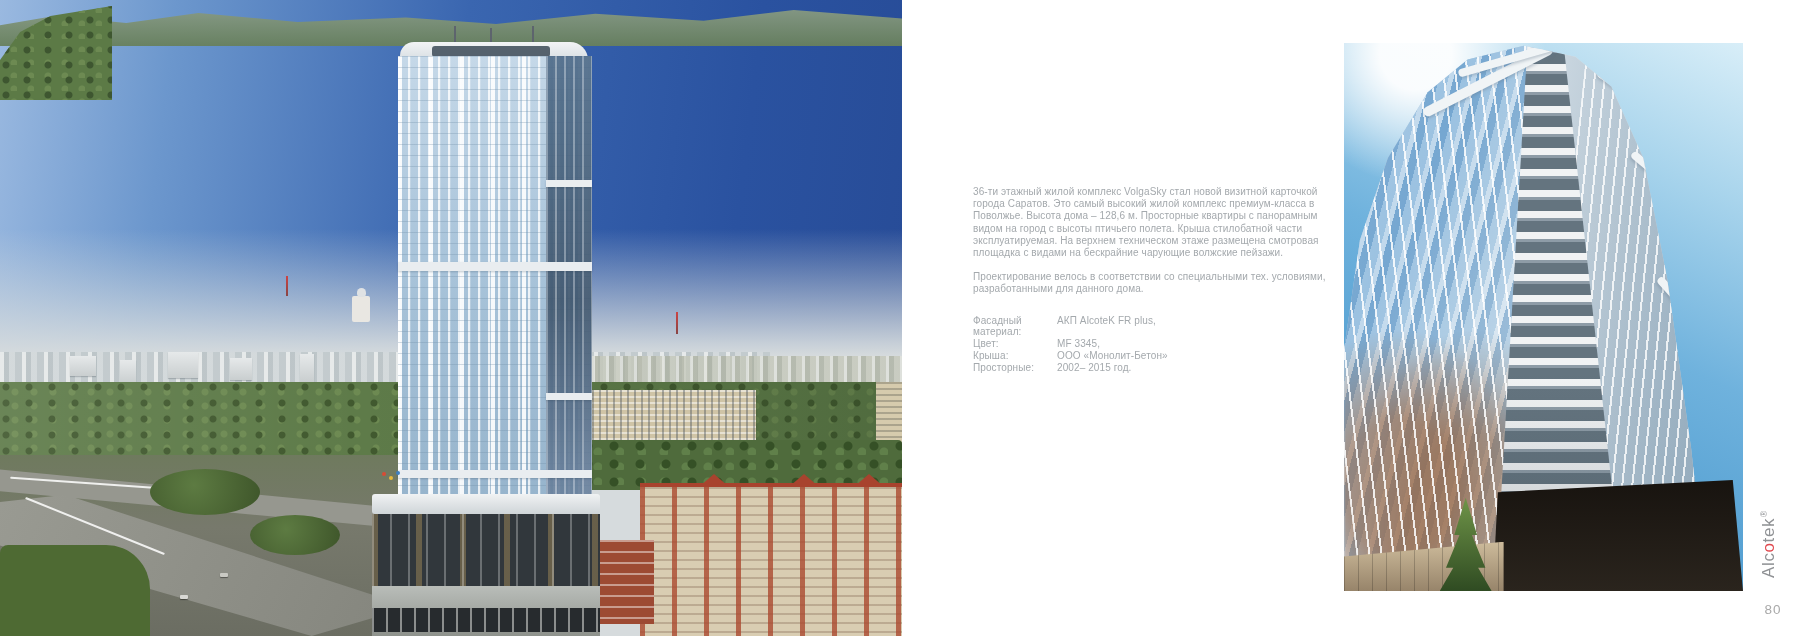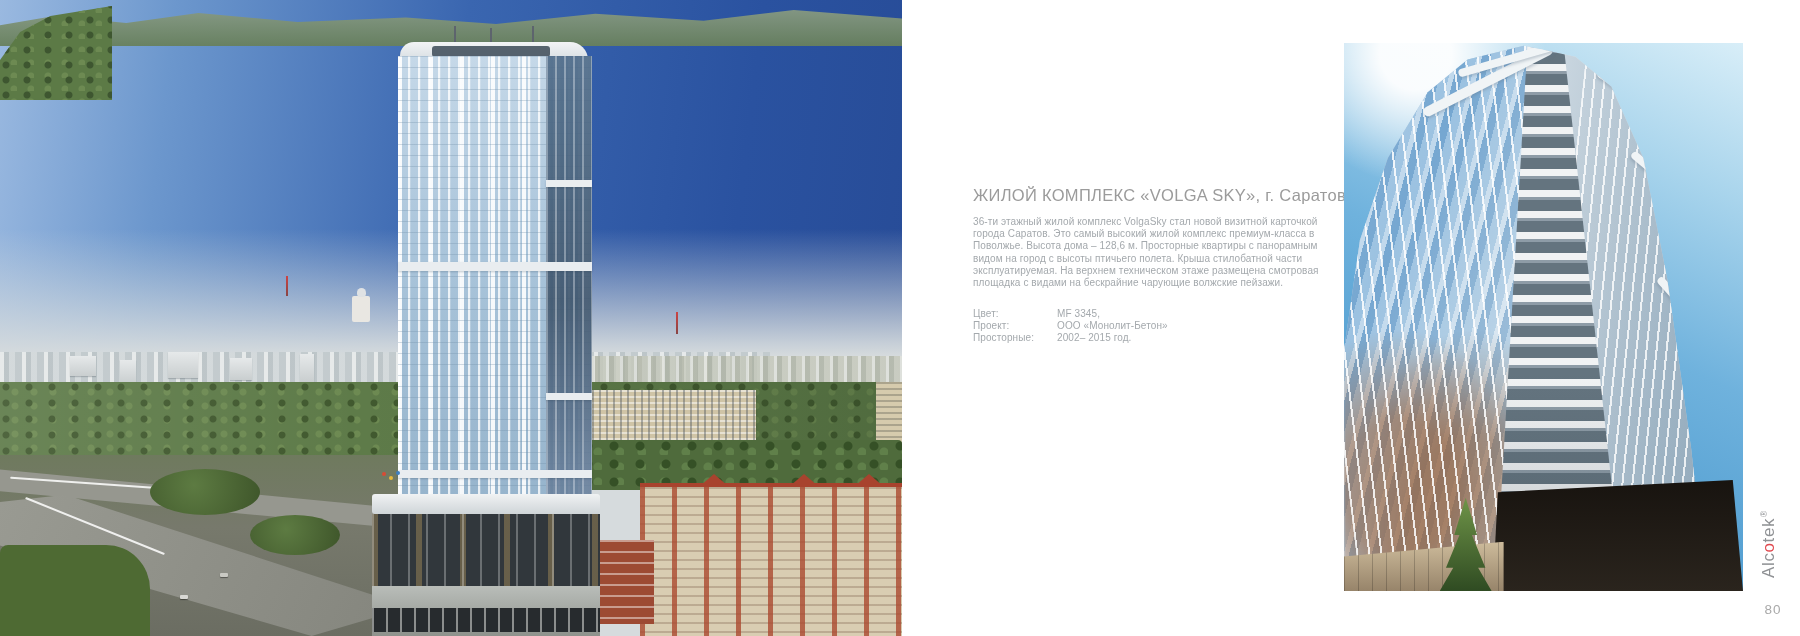--- a/index.html
+++ b/index.html
@@ -194,29 +194,33 @@
         <div class="abs podium-base"></div>
         <div class="abs storefront"></div>
         <div class="abs dot" style="left:10px;top:4px;background:#d84b35;"></div>
         <div class="abs dot" style="left:17px;top:8px;background:#e8b93c;"></div>
         <div class="abs dot" style="left:24px;top:3px;background:#3f7fc1;"></div>
       </div>
     </div>
   </div>
 
   <div class="abs article">
-    <h1 class="title">ЖИЛОЙ КОМПЛЕКС «VOLGA SKY», г. Саратов</h1>
     <p>36-ти этажный жилой комплекс VolgaSky стал новой визитной карточкой города Саратов. Это самый высокий жилой комплекс премиум-класса в Поволжье. Высота дома – 128,6 м. Просторные квартиры с панорамным видом на город с высоты птичьего полета. Крыша стилобатной части эксплуатируемая. На верхнем техническом этаже размещена смотровая площадка с видами на бескрайние чарующие волжские пейзажи.</p>
+    <p>Проектирование велось в соответствии со специальными тех. условиями, разработанными для данного дома.</p>
     <div class="specs">
+      <div class="spec-row">
+        <span class="spec-label">Фасадный материал:</span>
+        <span class="spec-value">АКП AlcoteK FR plus,</span>
+      </div>
       <div class="spec-row">
         <span class="spec-label">Цвет:</span>
         <span class="spec-value">MF 3345,</span>
       </div>
       <div class="spec-row">
-        <span class="spec-label">Проект:</span>
+        <span class="spec-label">Крыша:</span>
         <span class="spec-value">ООО «Монолит-Бетон»</span>
       </div>
       <div class="spec-row">
         <span class="spec-label">Просторные:</span>
         <span class="spec-value">2002– 2015 год.</span>
       </div>
     </div>
   </div>
 
   <div class="abs" id="photoRight">

